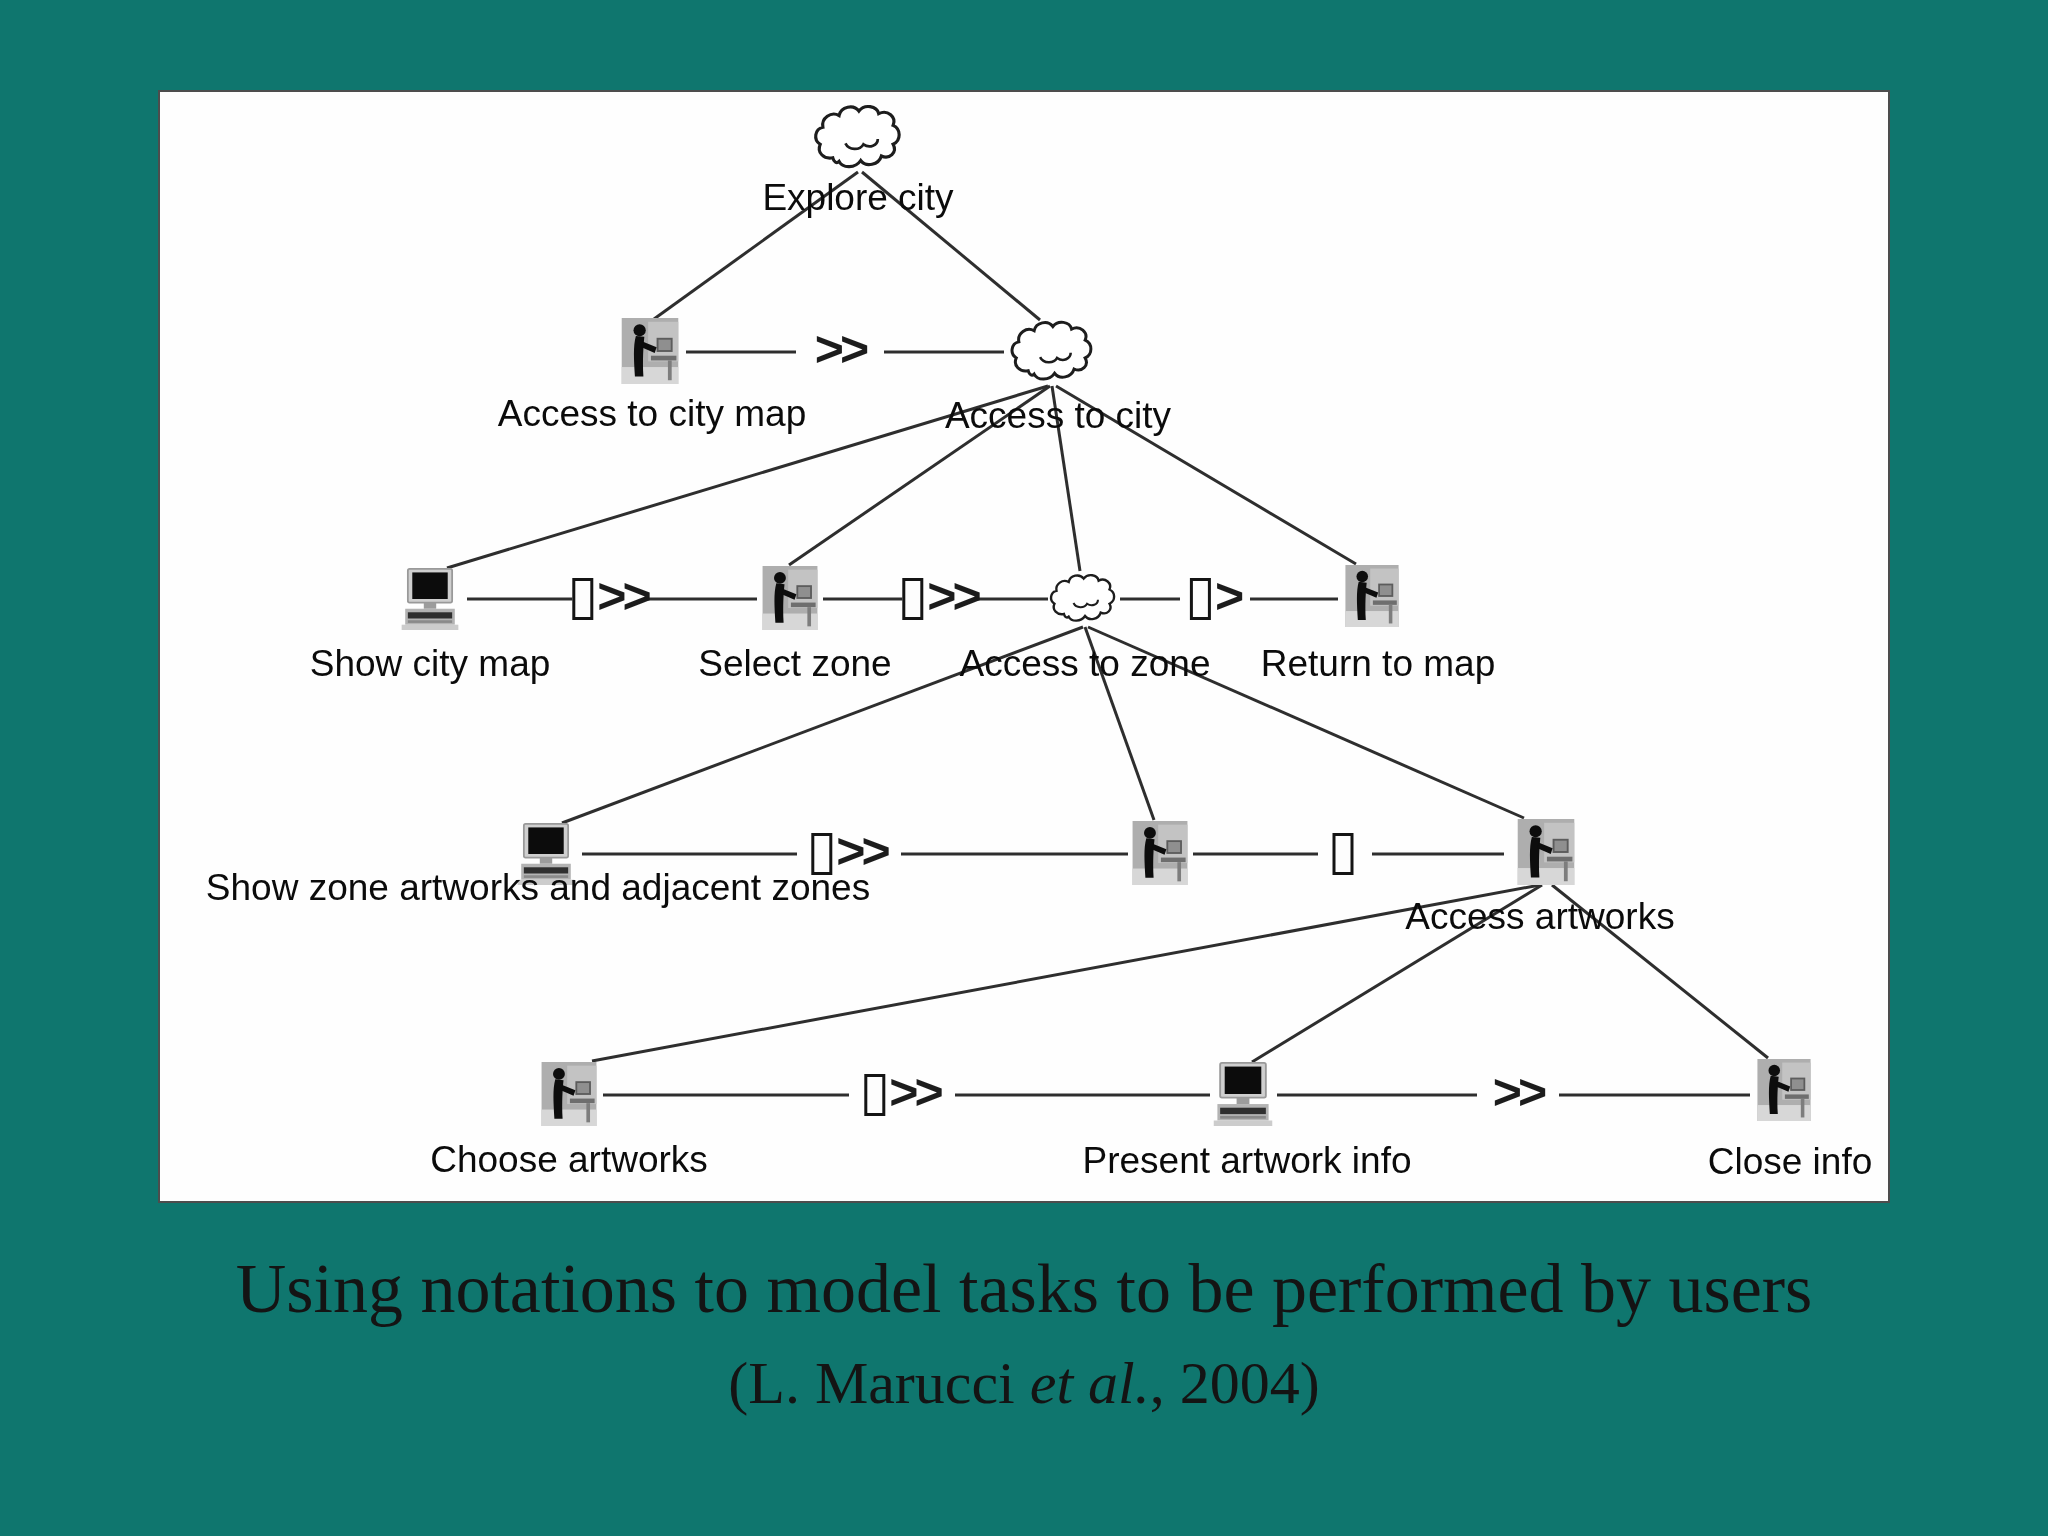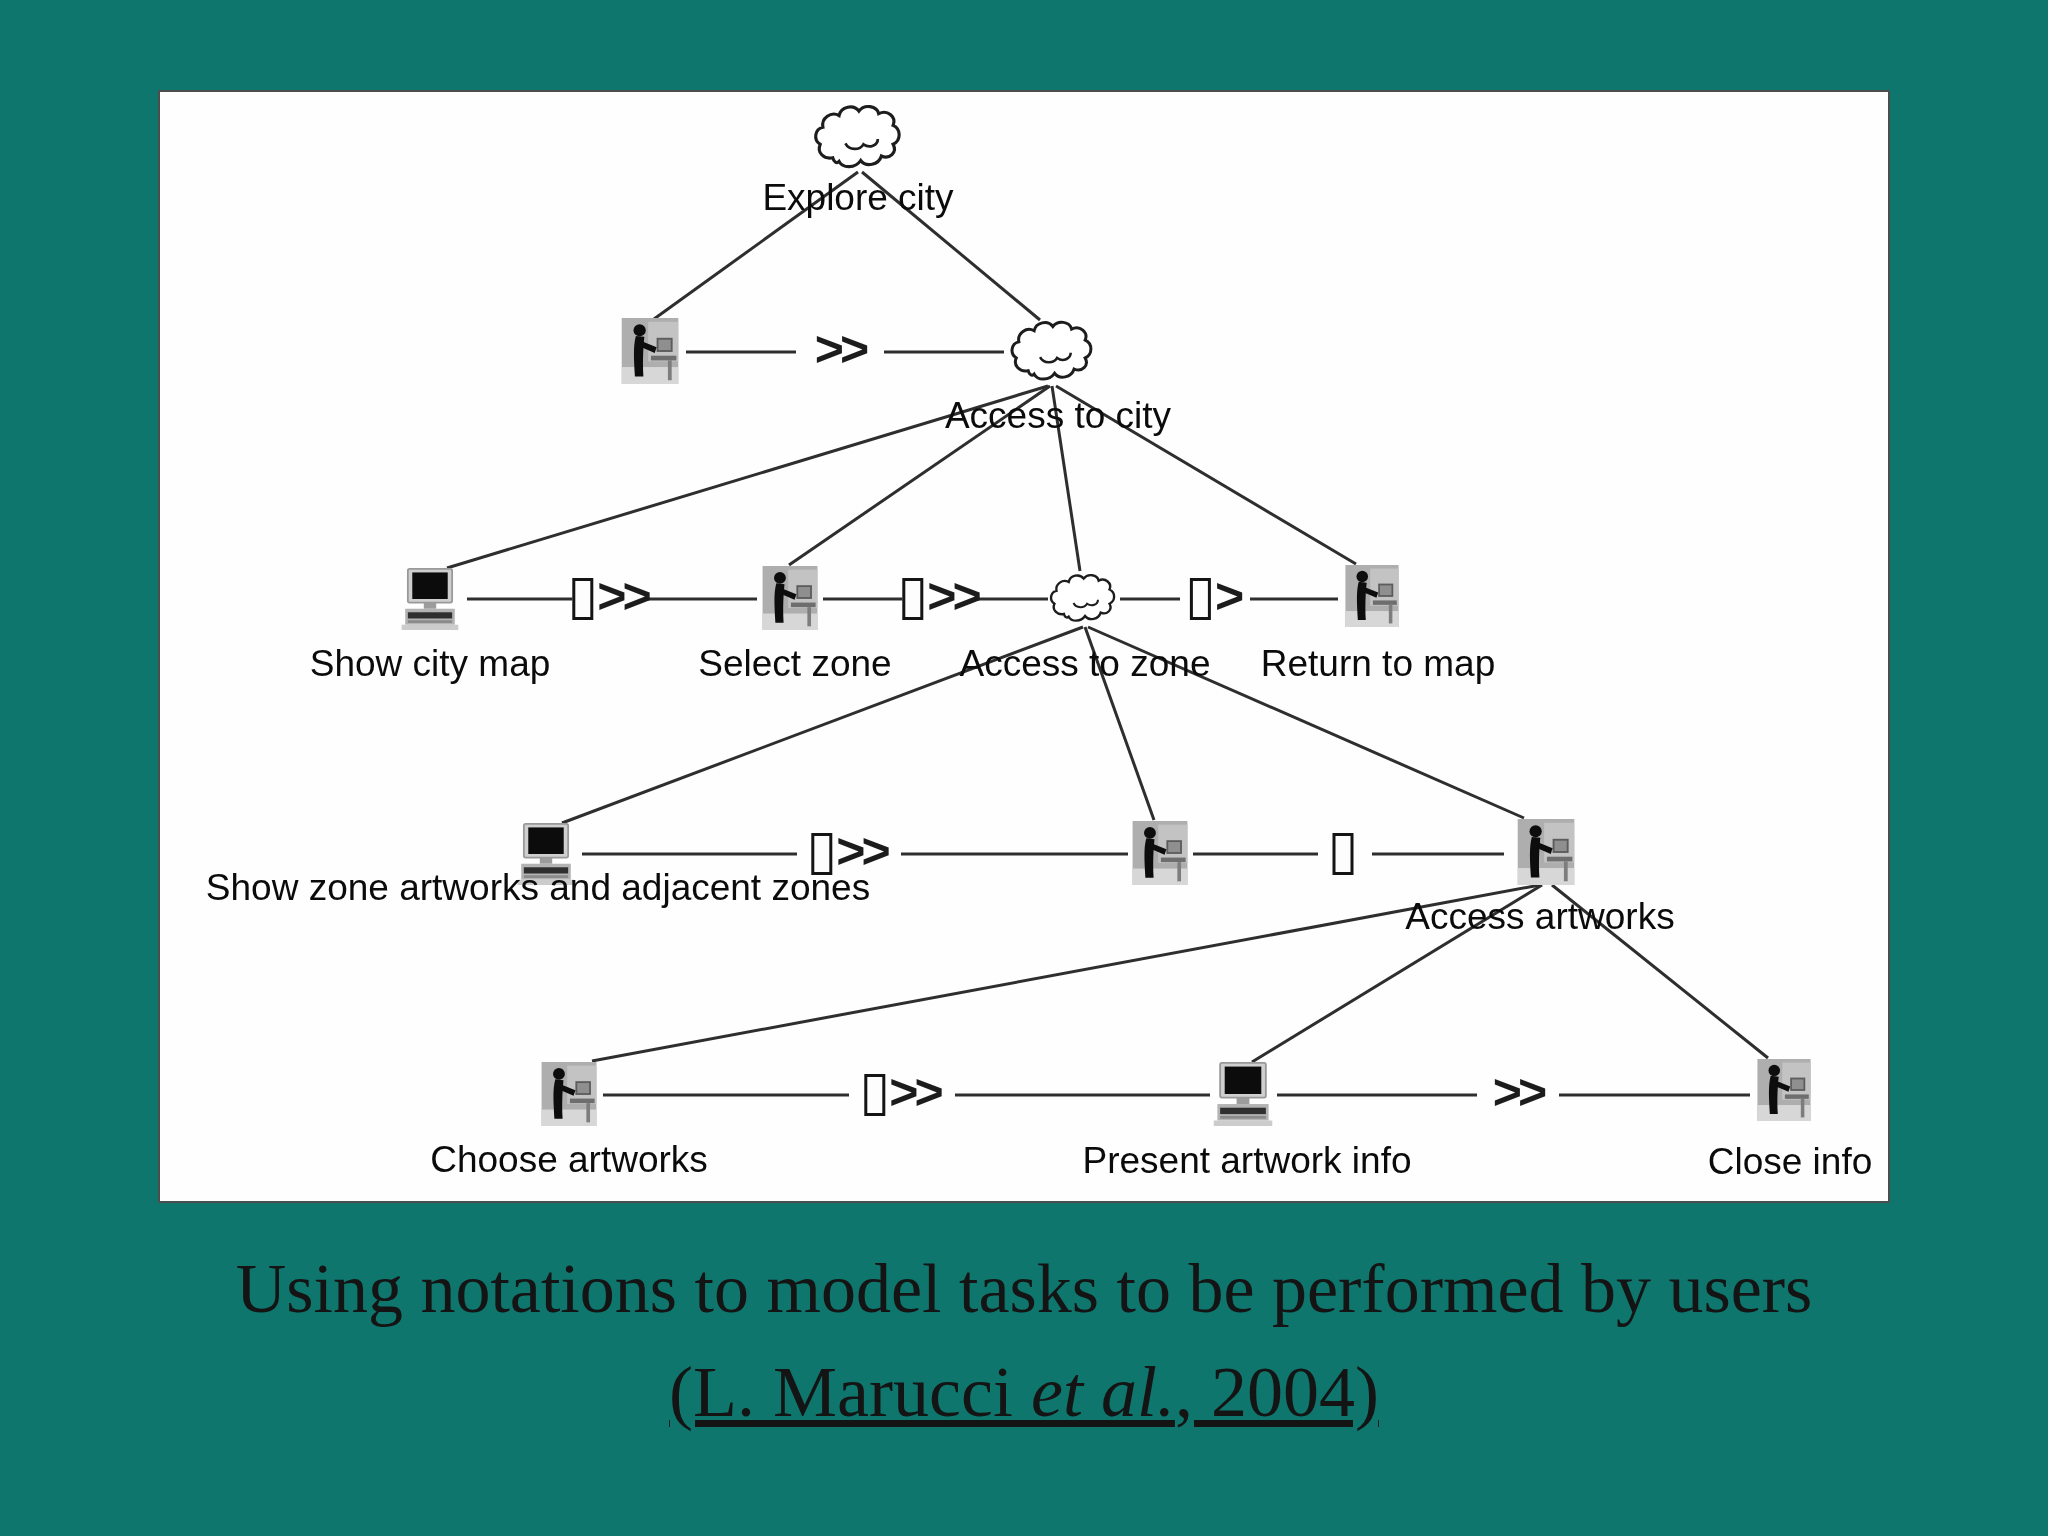--- a/index.html
+++ b/index.html
@@ -20,21 +20,21 @@
           font-size:37px;color:#0b0b0b;letter-spacing:0px;}
 
   .op{position:absolute;transform:translate(-50%,-50%);display:flex;align-items:center;gap:4px;}
   .opbox{display:inline-block;width:15px;height:36px;border:3px solid #141414;background:#fdfdfd;}
   .oparrows{font-size:50px;font-weight:600;letter-spacing:-4px;color:#1c1c1c;
             line-height:1;padding-bottom:6px;font-family:"Liberation Sans",sans-serif;}
 
   .caption{position:absolute;left:0;top:1238px;width:2048px;text-align:center;
            font-family:"Liberation Serif",serif;color:#141414;}
   .caption .l1{font-size:70px;line-height:1.45;}
-  .caption .l2{font-size:72px;line-height:1.45;text-decoration:underline;}
+  .caption .l2{font-size:60px;line-height:1.45;}
 </style>
 </head>
 <body>
 
 <svg width="0" height="0" style="position:absolute">
   <defs>
     <g id="g-cloud">
       <path d="M 22 62 C 12 64 4 56 8 47 C 0 42 2 30 11 28 C 9 18 20 10 29 15
                C 31 5 45 2 51 10 C 57 2 71 4 73 13 C 83 8 93 17 89 26
                C 98 30 98 43 89 47 C 94 56 85 64 76 60 C 73 70 59 73 53 65
@@ -170,20 +170,21 @@
         <use href="#g-computer"></use>
       </svg>
     </div>
   <div class="icon" style="left:1784px;top:1090px">
     <svg width="64" height="62" viewBox="0 0 60 70">
         <use href="#g-user"></use>
       </svg>
     </div>
 
   <div class="nlabel" style="left:858px;top:198px">Explore city</div>
+  <div class="nlabel" style="left:652px;top:414px">Access to city map</div>
   <div class="nlabel" style="left:1058px;top:416px">Access to city</div>
   <div class="nlabel" style="left:430px;top:664px">Show city map</div>
   <div class="nlabel" style="left:795px;top:664px">Select zone</div>
   <div class="nlabel" style="left:1085px;top:664px">Access to zone</div>
   <div class="nlabel" style="left:1378px;top:664px">Return to map</div>
   <div class="nlabel" style="left:538px;top:888px">Show zone artworks and adjacent zones</div>
   <div class="nlabel" style="left:1540px;top:917px">Access artworks</div>
   <div class="nlabel" style="left:569px;top:1160px">Choose artworks</div>
   <div class="nlabel" style="left:1247px;top:1161px">Present artwork info</div>
   <div class="nlabel" style="left:1790px;top:1162px">Close info</div>

